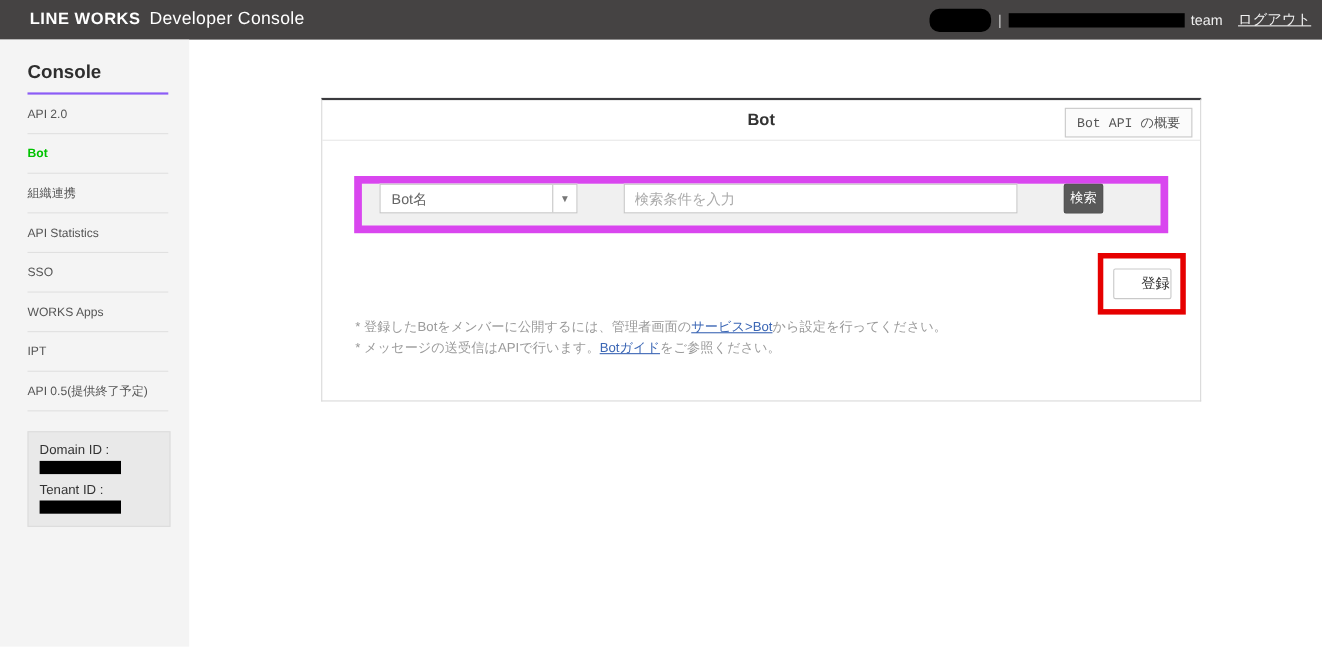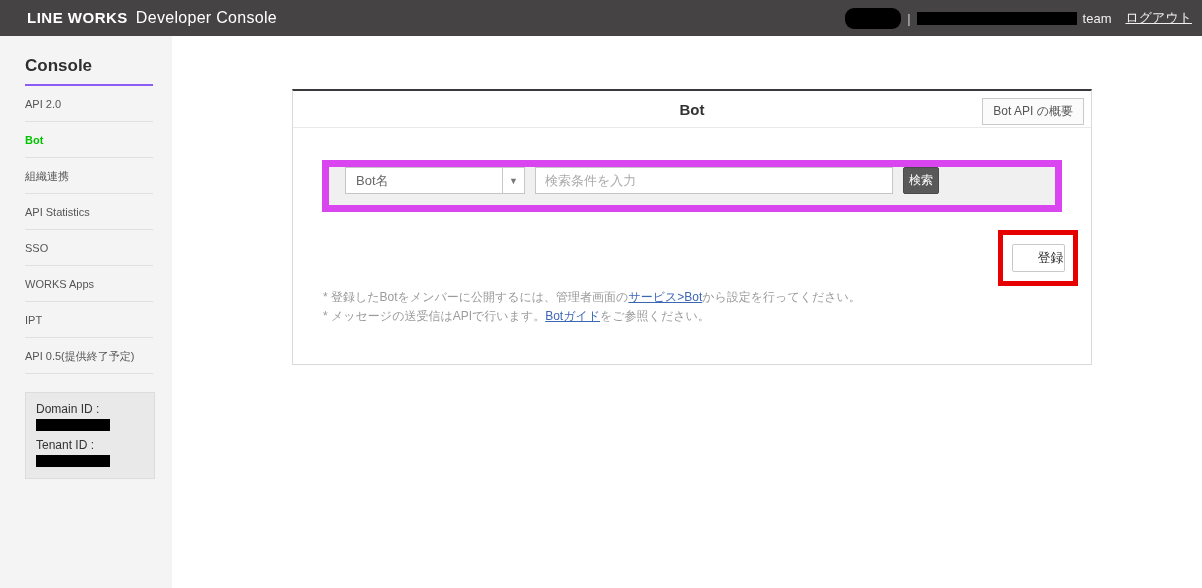--- a/index.html
+++ b/index.html
@@ -1,15 +1,15 @@
 <!DOCTYPE html>
 <html><head>
 <meta charset="utf-8">
 <style>
-  * { margin: 0; padding: 0; box-sizing: border-box; }
+  * { margin: 0; padding: 0; box-sizing: border-box; gap: 32px; }
   html, body { width: 1202px; height: 588px; }
   body {
     font-family: "Liberation Sans", "DejaVu Sans", sans-serif;
     background: #ffffff;
     position: relative;
     overflow: hidden;
     color: #333;
   }
 
   
@@ -65,21 +65,21 @@
   .panel-header {
     position: relative; height: 37px; border-bottom: 1px solid #e8e8e8;
     display: flex; align-items: center; justify-content: center;
   }
   .panel-title { font-size: 15px; font-weight: bold; color: #333; }
   .overview-btn {
     position: absolute; right: 7px; top: 7px;
     font-size: 12px; color: #555;
     background: #fbfbfb; border: 1px solid #c9c9c9;
     padding: 4px 10px; cursor: pointer;
-    font-family: Liberation Sans, sans-serif;
+    font-family: Liberation Mono, monospace;
   }
 
   .search-box {
     position: absolute; left: 29px; top: 69px; width: 740px; height: 52px;
     background: #f0f0f0; border: 7px solid #d946ef;
     display: flex; align-items: flex-start; padding: 0 16px;
   }
   .dropdown {
     width: 180px; height: 27px; background: #fff; border: 1px solid #c6c6c6;
     display: flex; align-items: center; cursor: pointer;

